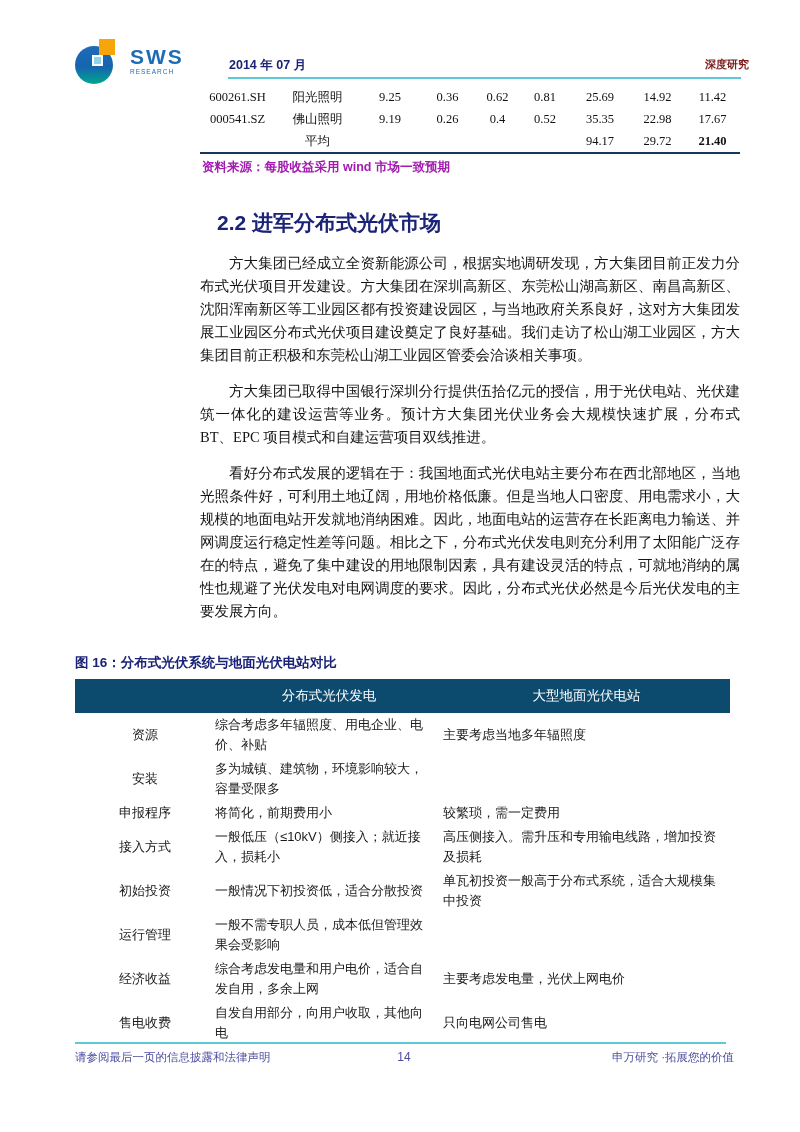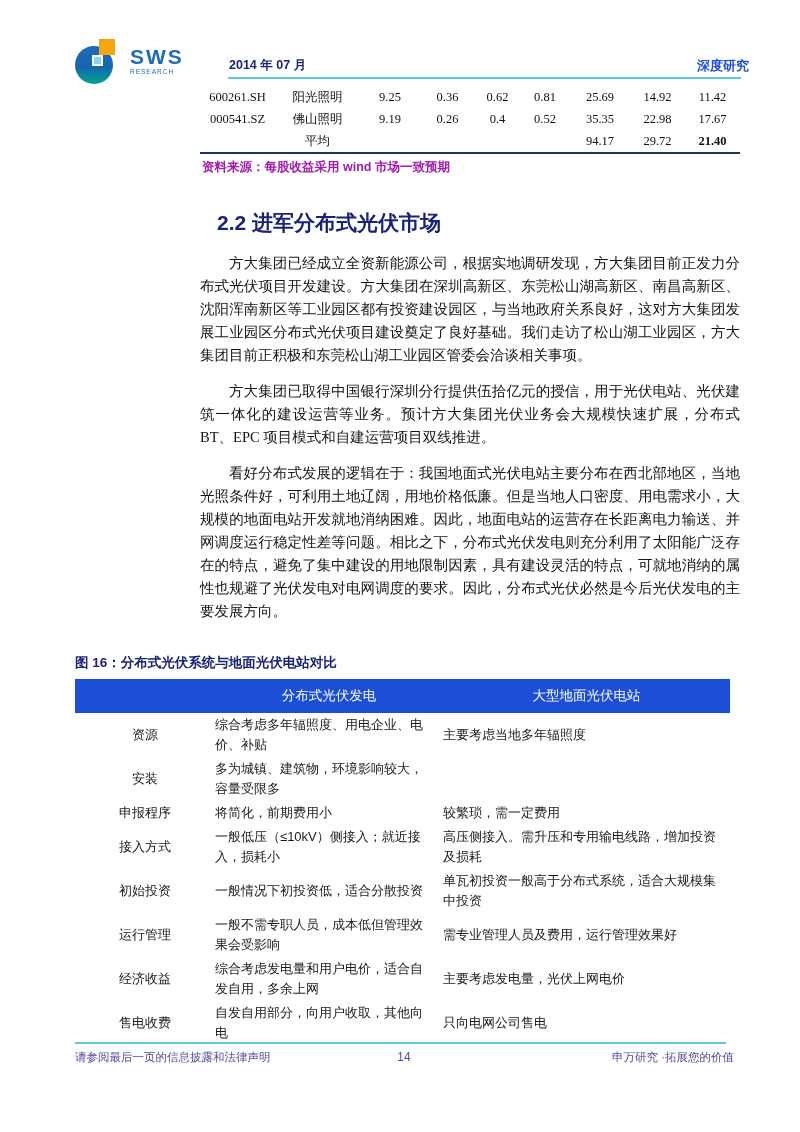--- a/index.html
+++ b/index.html
@@ -5,21 +5,21 @@
   html,body{margin:0;padding:0;background:#ffffff;}
   .page{position:relative;width:800px;height:1132px;background:#ffffff;overflow:hidden;
         font-family:"Liberation Sans","DejaVu Sans",sans-serif;color:#111;padding-left:8px;}
 
   
   .logo{position:absolute;left:74px;top:36px;display:flex;align-items:center;gap:6px;}
   .logo-txt{display:flex;flex-direction:column;line-height:1;}
   .logo-name{font-size:21px;font-weight:bold;color:#1e6cb5;letter-spacing:2px;}
   .logo-sub{font-size:6.5px;color:#1e6cb5;letter-spacing:1px;margin-top:2px;}
   .hdr-date{position:absolute;left:229px;top:57px;font-size:12.5px;font-weight:bold;color:#1b2377;}
-  .hdr-type{position:absolute;right:59px;top:57px;font-size:13px;font-weight:bold;color:#1d4ed8;}
+  .hdr-type{position:absolute;right:59px;top:57px;font-size:11px;font-weight:bold;color:#7f1d1d;}
   .hdr-rule{position:absolute;left:228px;top:77px;width:513px;height:2px;background:#5cc8d8;}
 
   
   .top-table{position:absolute;left:200px;top:86px;width:540px;border-bottom:2px solid #17365d;
              font-family:"Liberation Serif","DejaVu Serif",serif;font-size:12.5px;}
   .tt-row{display:grid;grid-template-columns:75px 85px 60px 55px 45px 50px 60px 55px 55px;
           height:22px;align-items:center;text-align:center;}
   .tt-row span{white-space:nowrap;}
   .bold{font-weight:bold;}
   .src-note{position:absolute;left:202px;top:159px;font-size:12.5px;font-weight:bold;color:#a21caf;}
@@ -27,21 +27,21 @@
   
   .sec-heading{position:absolute;left:217px;top:209px;font-size:21px;font-weight:bold;color:#1b2377;}
   .article{position:absolute;left:200px;top:252px;width:540px;}
   .article p{margin:0 0 13px 0;text-indent:2em;text-align:justify;
              font-family:"Liberation Serif","DejaVu Serif",serif;
              font-size:14.5px;line-height:23px;color:#141414;}
 
   
   .figure{position:absolute;left:75px;top:654px;width:655px;}
   .fig-title{font-size:13.5px;font-weight:bold;color:#1b2377;margin-bottom:7px;}
-  .ft-head{display:grid;grid-template-columns:140px 228px 287px;background:#1d4ed8;color:#fff;
+  .ft-head{display:grid;grid-template-columns:140px 228px 287px;background:#0c4a6e;color:#fff;
            height:34px;align-items:center;font-size:13.5px;}
   .ft-head div{text-align:center;}
   .ft-row{display:grid;grid-template-columns:140px 228px 287px;align-items:center;padding:2px 0;}
   .ft-row div{font-size:13px;line-height:20px;color:#1a1a1a;}
   .ft-label{text-align:center;}
   .ft-c2{padding-right:14px;}
   .ft-c3{padding-right:2px;}
 
   
   .footer-rule{position:absolute;left:75px;top:1042px;width:651px;height:2px;background:#5cc8d8;}
@@ -148,21 +148,20 @@
       <div class="ft-c3">高压侧接入。需升压和专用输电线路，增加投资及损耗</div>
     </div>
     <div class="ft-row">
       <div class="ft-label">初始投资</div>
       <div class="ft-c2">一般情况下初投资低，适合分散投资</div>
       <div class="ft-c3">单瓦初投资一般高于分布式系统，适合大规模集中投资</div>
     </div>
     <div class="ft-row">
       <div class="ft-label">运行管理</div>
       <div class="ft-c2">一般不需专职人员，成本低但管理效果会受影响</div>
-      <div class="ft-c3">需专业管理人员及费用，运行管理效果好</div>
     </div>
     <div class="ft-row">
       <div class="ft-label">经济收益</div>
       <div class="ft-c2">综合考虑发电量和用户电价，适合自发自用，多余上网</div>
       <div class="ft-c3">主要考虑发电量，光伏上网电价</div>
     </div>
     <div class="ft-row">
       <div class="ft-label">售电收费</div>
       <div class="ft-c2">自发自用部分，向用户收取，其他向电</div>
       <div class="ft-c3">只向电网公司售电</div>

